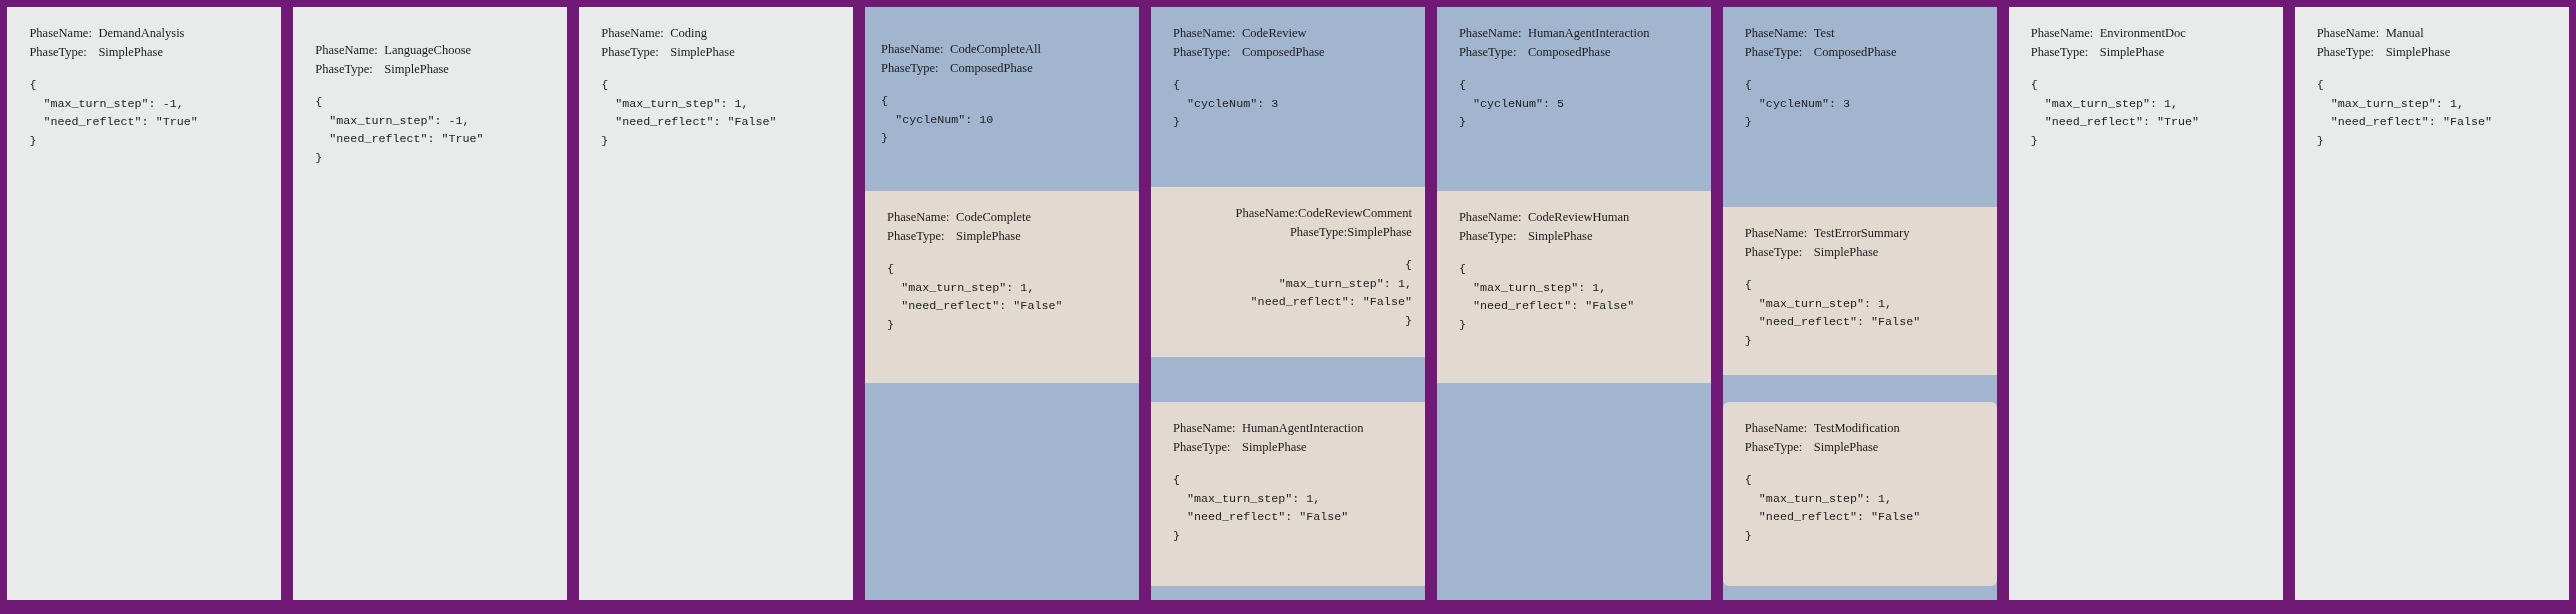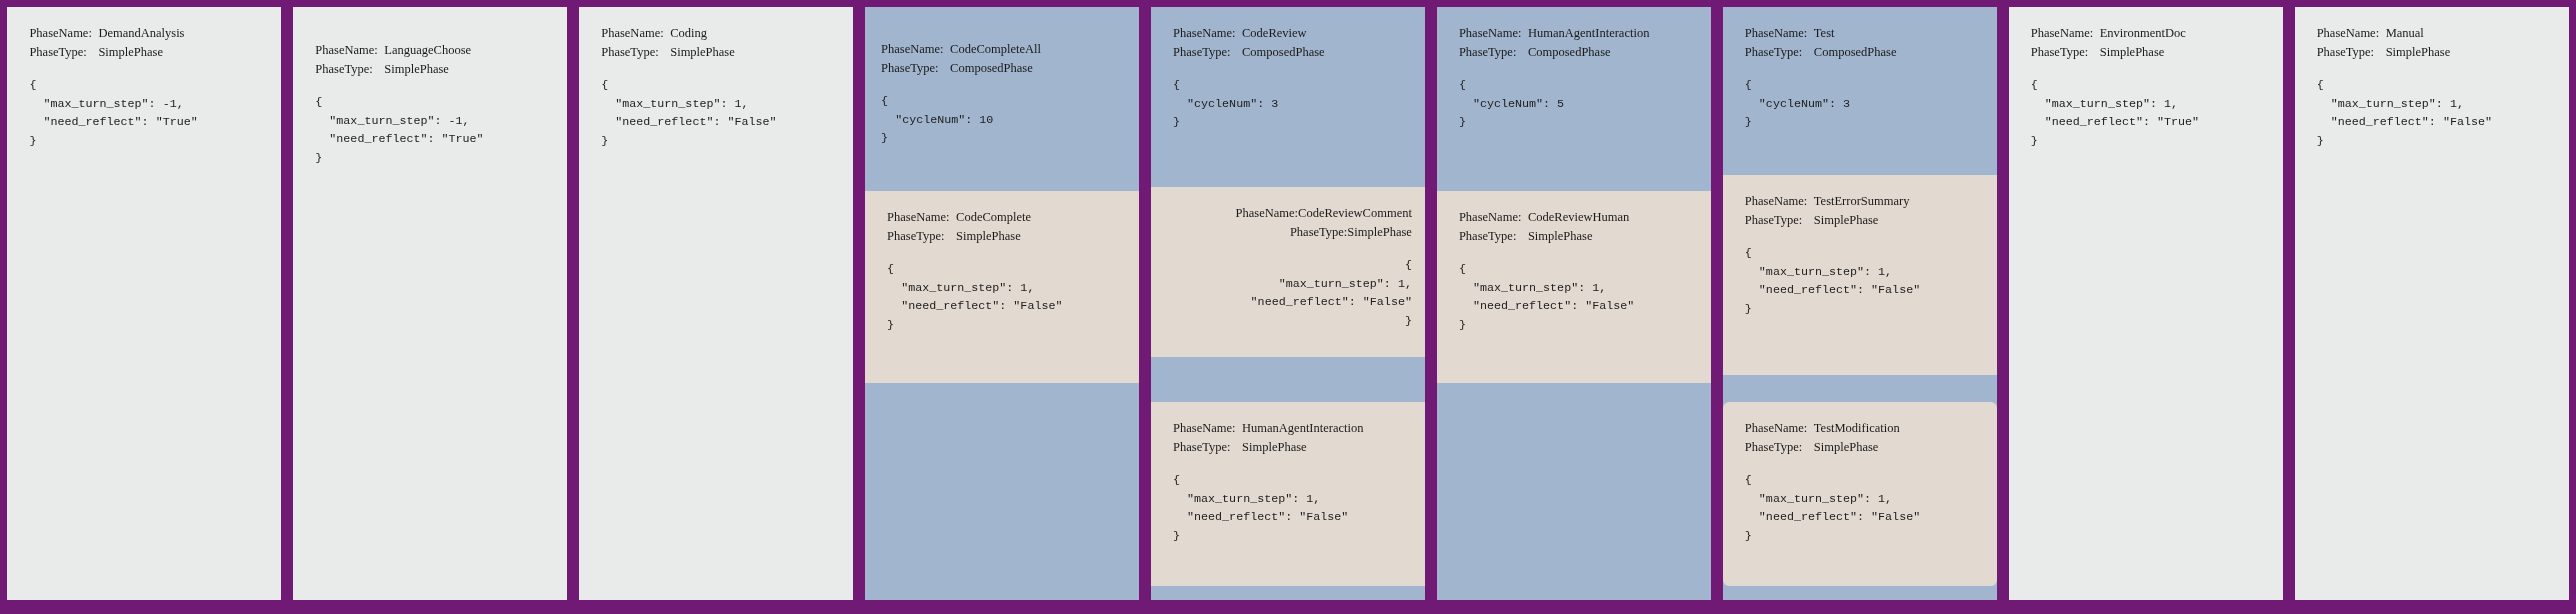--- a/index.html
+++ b/index.html
@@ -109,21 +109,21 @@
       </div>
     </div>
     <div class="col composed">
       <div class="block" style="top: 0px; height: 184px;">
         <div class="hdr">
           <span class="hrow"><span class="hkey">PhaseName:</span><span class="hval">Test</span></span>
           <span class="hrow"><span class="hkey">PhaseType:</span><span class="hval">ComposedPhase</span></span>
         </div>
         <div class="json"><span class="jline">{</span><span class="jline">  "cycleNum": 3</span><span class="jline">}</span></div>
       </div>
-      <div class="block beige" style="top: 168px; height: 200px;">
+      <div class="block beige" style="top: 200px; height: 168px;">
         <div class="hdr">
           <span class="hrow"><span class="hkey">PhaseName:</span><span class="hval">TestErrorSummary</span></span>
           <span class="hrow"><span class="hkey">PhaseType:</span><span class="hval">SimplePhase</span></span>
         </div>
         <div class="json"><span class="jline">{</span><span class="jline">  "max_turn_step": 1,</span><span class="jline">  "need_reflect": "False"</span><span class="jline">}</span></div>
       </div>
       <div class="block beige" style="top: 395px; height: 184px; border-radius: 6px;">
         <div class="hdr">
           <span class="hrow"><span class="hkey">PhaseName:</span><span class="hval">TestModification</span></span>
           <span class="hrow"><span class="hkey">PhaseType:</span><span class="hval">SimplePhase</span></span>

